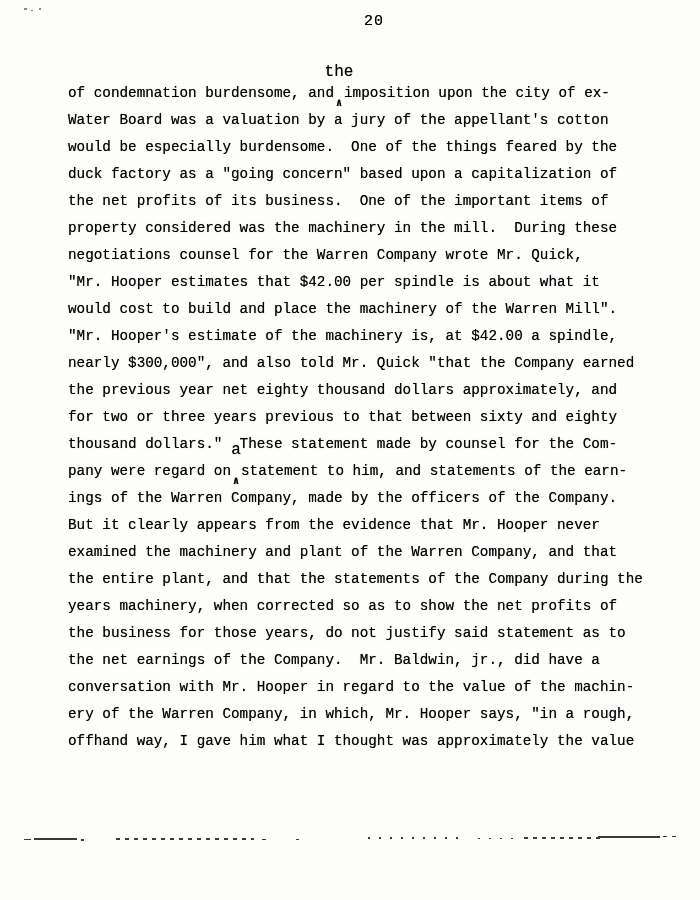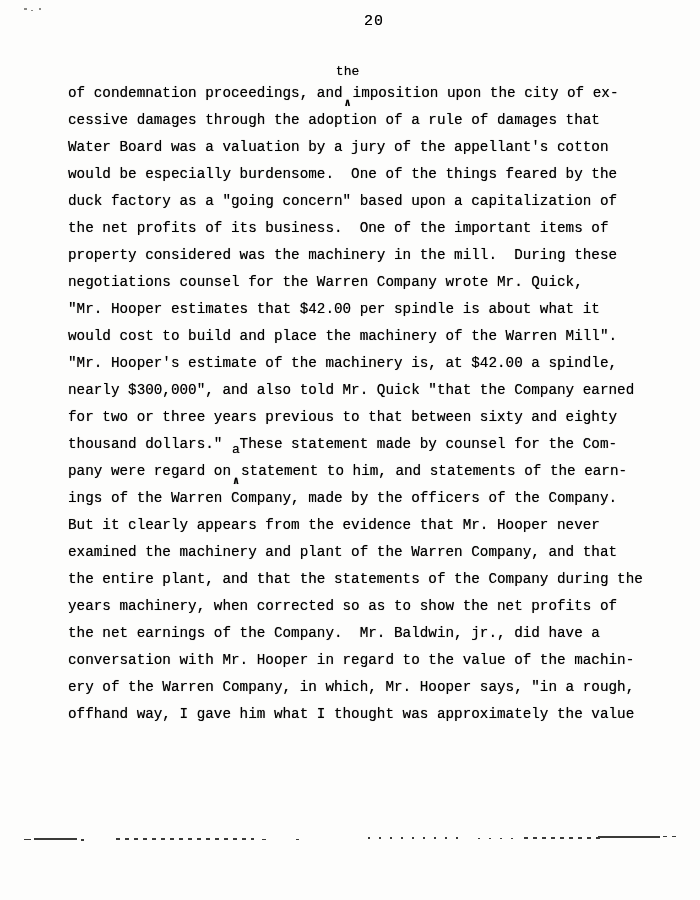--- a/index.html
+++ b/index.html
@@ -13,21 +13,21 @@
     text-shadow:0 0 0.6px rgba(50,48,45,.8);
   }
   .doc-body{position:absolute;left:68px;top:80px;width:625px;}
   .line{
     height:27px;line-height:27px;font-size:14.3px;white-space:pre;
     text-shadow:0 0 0.7px rgba(50,48,45,.75);
   }
   .ins{display:inline-block;position:relative;width:10px;height:14px;vertical-align:baseline;}
   .ins-word{
     position:absolute;left:50%;transform:translateX(-50%);top:-17px;
-    font-size:13px;line-height:12px;white-space:pre;
+    font-size:16px;line-height:12px;white-space:pre;
   }
   .ins-caret{
     position:absolute;left:50%;transform:translateX(-50%);top:15px;
     font-size:11px;line-height:11px;font-weight:bold;
   }
   .scratch{position:absolute;left:0;top:835px;width:700px;height:10px;}
   .seg{position:absolute;display:block;}
   .seg.solid{background:#3a3a38;}
   .seg.dash{background:repeating-linear-gradient(90deg,#3a3a38 0 4px,transparent 4px 9px);}
   .seg.dots{background:repeating-linear-gradient(90deg,#3a3a38 0 2px,transparent 2px 11px);}
@@ -37,40 +37,41 @@
 
 <div class="page">
 
   <span class="speck" style="left:24px;top:8px;width:3px;height:2px"></span>
   <span class="speck" style="left:31px;top:10px;width:2px;height:1px"></span>
   <span class="speck" style="left:39px;top:8px;width:2px;height:2px"></span>
 
   <div class="page-number">20</div>
 
   <div class="doc-body">
-    <div class="line"><span>of condemnation proceedings, and</span><span class="ins"><span class="ins-word">the</span><span class="ins-caret">∧</span></span><span>imposition upon the city of ex-</span></div>
-    <div class="line">cessive damages through the adoption of a rule of damages that</div>
+    <div class="line"><span>of condemnation burdensome, and</span><span class="ins"><span class="ins-word">the</span><span class="ins-caret">∧</span></span><span>imposition upon the city of ex-</span></div>
     <div class="line">Water Board was a valuation by a jury of the appellant's cotton</div>
     <div class="line">would be especially burdensome.  One of the things feared by the</div>
     <div class="line">duck factory as a "going concern" based upon a capitalization of</div>
     <div class="line">the net profits of its business.  One of the important items of</div>
     <div class="line">property considered was the machinery in the mill.  During these</div>
     <div class="line">negotiations counsel for the Warren Company wrote Mr. Quick,</div>
     <div class="line">"Mr. Hooper estimates that $42.00 per spindle is about what it</div>
     <div class="line">would cost to build and place the machinery of the Warren Mill".</div>
     <div class="line">"Mr. Hooper's estimate of the machinery is, at $42.00 a spindle,</div>
     <div class="line">nearly $300,000", and also told Mr. Quick "that the Company earned</div>
+    <div class="line">the previous year net eighty thousand dollars approximately, and</div>
     <div class="line">for two or three years previous to that between sixty and eighty</div>
     <div class="line">thousand dollars."  These statement made by counsel for the Com-</div>
     <div class="line"><span>pany were regard on</span><span class="ins"><span class="ins-word">a</span><span class="ins-caret">∧</span></span><span>statement to him, and statements of the earn-</span></div>
     <div class="line">ings of the Warren Company, made by the officers of the Company.</div>
     <div class="line">But it clearly appears from the evidence that Mr. Hooper never</div>
     <div class="line">examined the machinery and plant of the Warren Company, and that</div>
     <div class="line">the entire plant, and that the statements of the Company during the</div>
     <div class="line">years machinery, when corrected so as to show the net profits of</div>
+    <div class="line">the business for those years, do not justify said statement as to</div>
     <div class="line">the net earnings of the Company.  Mr. Baldwin, jr., did have a</div>
     <div class="line">conversation with Mr. Hooper in regard to the value of the machin-</div>
     <div class="line">ery of the Warren Company, in which, Mr. Hooper says, "in a rough,</div>
     <div class="line">offhand way, I gave him what I thought was approximately the value</div>
   </div>
 
   <div class="scratch">
     <i class="seg solid" style="left:24px;top:4px;width:7px;height:1px"></i>
     <i class="seg solid" style="left:34px;top:3px;width:43px;height:2px"></i>
     <i class="seg solid" style="left:81px;top:4px;width:3px;height:2px"></i>

